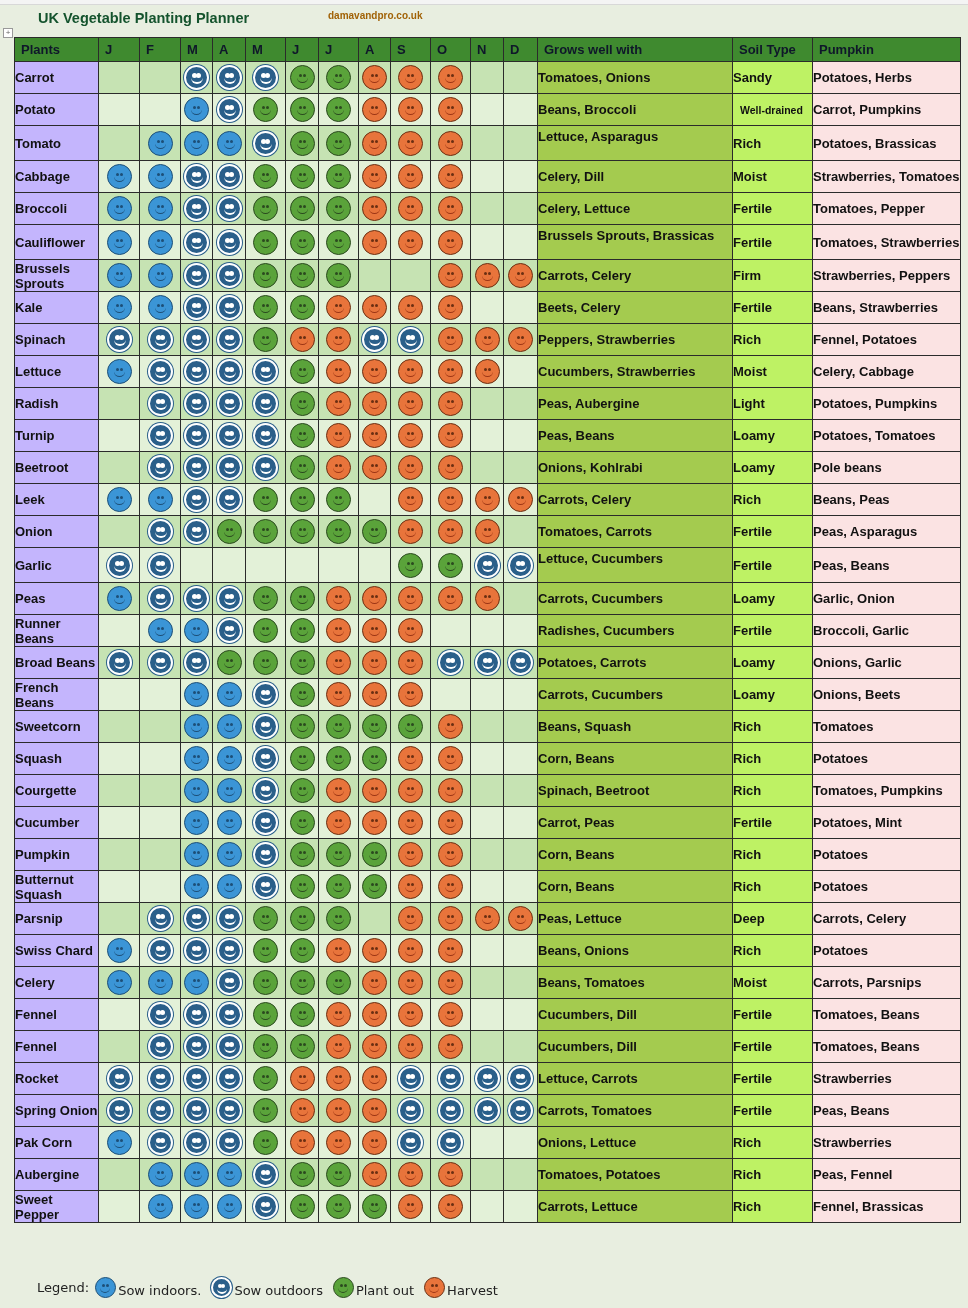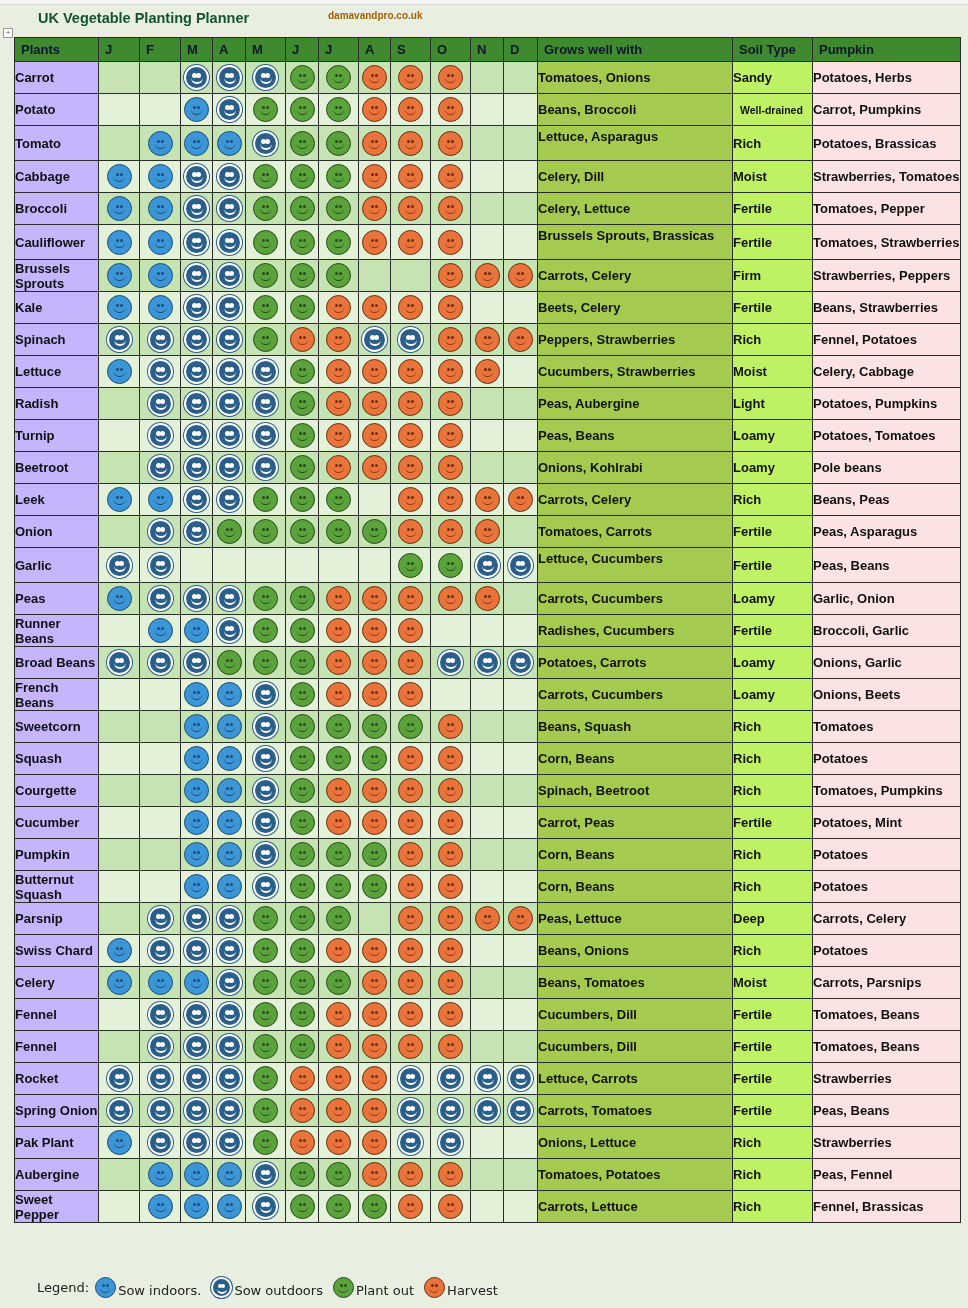--- a/index.html
+++ b/index.html
@@ -720,21 +720,21 @@
         <td class="m"><span class="face h"><span class="eye l"></span><span class="eye r"></span><span class="mouth"></span></span></td>
         <td class="m"><span class="face o"><span class="eye l"></span><span class="eye r"></span><span class="mouth"></span></span></td>
         <td class="m"><span class="face o"><span class="eye l"></span><span class="eye r"></span><span class="mouth"></span></span></td>
         <td class="m"><span class="face o"><span class="eye l"></span><span class="eye r"></span><span class="mouth"></span></span></td>
         <td class="m"><span class="face o"><span class="eye l"></span><span class="eye r"></span><span class="mouth"></span></span></td>
         <td class="grows">Carrots, Tomatoes</td>
         <td class="soil">Fertile</td>
         <td class="dislikes">Peas, Beans</td>
       </tr>
       <tr class="row even">
-        <td class="plant">Pak Plant</td>
+        <td class="plant">Pak Corn</td>
         <td class="m"><span class="face i"><span class="eye l"></span><span class="eye r"></span><span class="mouth"></span></span></td>
         <td class="m"><span class="face o"><span class="eye l"></span><span class="eye r"></span><span class="mouth"></span></span></td>
         <td class="m"><span class="face o"><span class="eye l"></span><span class="eye r"></span><span class="mouth"></span></span></td>
         <td class="m"><span class="face o"><span class="eye l"></span><span class="eye r"></span><span class="mouth"></span></span></td>
         <td class="m"><span class="face p"><span class="eye l"></span><span class="eye r"></span><span class="mouth"></span></span></td>
         <td class="m"><span class="face h"><span class="eye l"></span><span class="eye r"></span><span class="mouth"></span></span></td>
         <td class="m"><span class="face h"><span class="eye l"></span><span class="eye r"></span><span class="mouth"></span></span></td>
         <td class="m"><span class="face h"><span class="eye l"></span><span class="eye r"></span><span class="mouth"></span></span></td>
         <td class="m"><span class="face o"><span class="eye l"></span><span class="eye r"></span><span class="mouth"></span></span></td>
         <td class="m"><span class="face o"><span class="eye l"></span><span class="eye r"></span><span class="mouth"></span></span></td>

